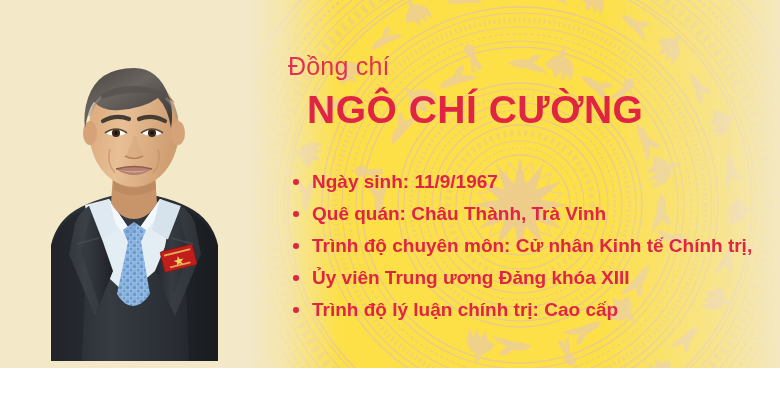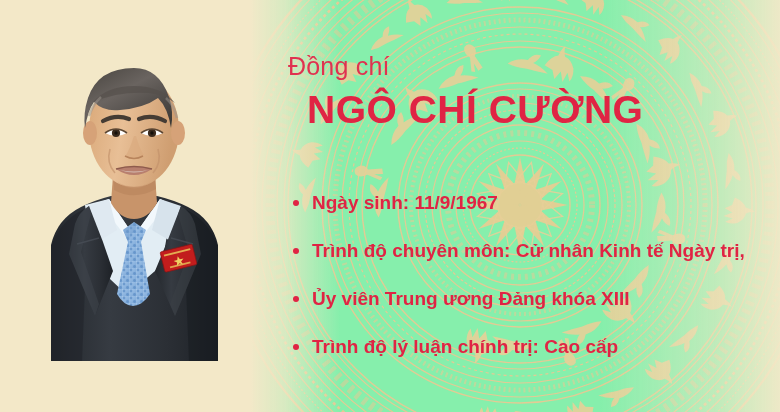--- a/index.html
+++ b/index.html
@@ -3,23 +3,23 @@
 <meta charset="utf-8">
 <style>
   html, body {
     margin: 0;
     padding: 0;
     background: #ffffff;
   }
   #card {
     position: relative;
     width: 780px;
-    height: 412px;
+    height: 368px;
     overflow: hidden;
-    background: #86efac;
+    background: #fde047;
     font-family: "Liberation Sans", "DejaVu Sans", sans-serif;
   }
 
   
   #drum-layer {
     position: absolute;
     inset: 0;
     overflow: hidden;
     pointer-events: none;
   }
@@ -95,21 +95,20 @@
     list-style: none;
   }
   #bullets li {
     position: relative;
     padding-left: 22px;
     margin-bottom: 5px;
     font-size: 19px;
     line-height: 27px;
     font-weight: bold;
     color: #e02444;
-    margin-top: 21px;
   }
   #bullets li .dot {
     position: absolute;
     left: 3px;
     top: 11px;
     width: 6px;
     height: 6px;
     border-radius: 50%;
     background: #e02444;
   }
@@ -464,24 +463,28 @@
 
     <div id="name">NGÔ CHÍ CƯỜNG</div>
 
     <ul id="bullets">
 
       <li>
         <span class="dot"></span>
         <span>Ngày sinh: 11/9/1967</span>
       </li>
 
-
       <li>
         <span class="dot"></span>
-        <span>Trình độ chuyên môn: Cử nhân Kinh tế Ngày trị,</span>
+        <span>Quê quán: Châu Thành, Trà Vinh</span>
+      </li>
+
+      <li>
+        <span class="dot"></span>
+        <span>Trình độ chuyên môn: Cử nhân Kinh tế Chính trị,</span>
       </li>
 
       <li>
         <span class="dot"></span>
         <span>Ủy viên Trung ương Đảng khóa XIII</span>
       </li>
 
       <li>
         <span class="dot"></span>
         <span>Trình độ lý luận chính trị: Cao cấp</span>

